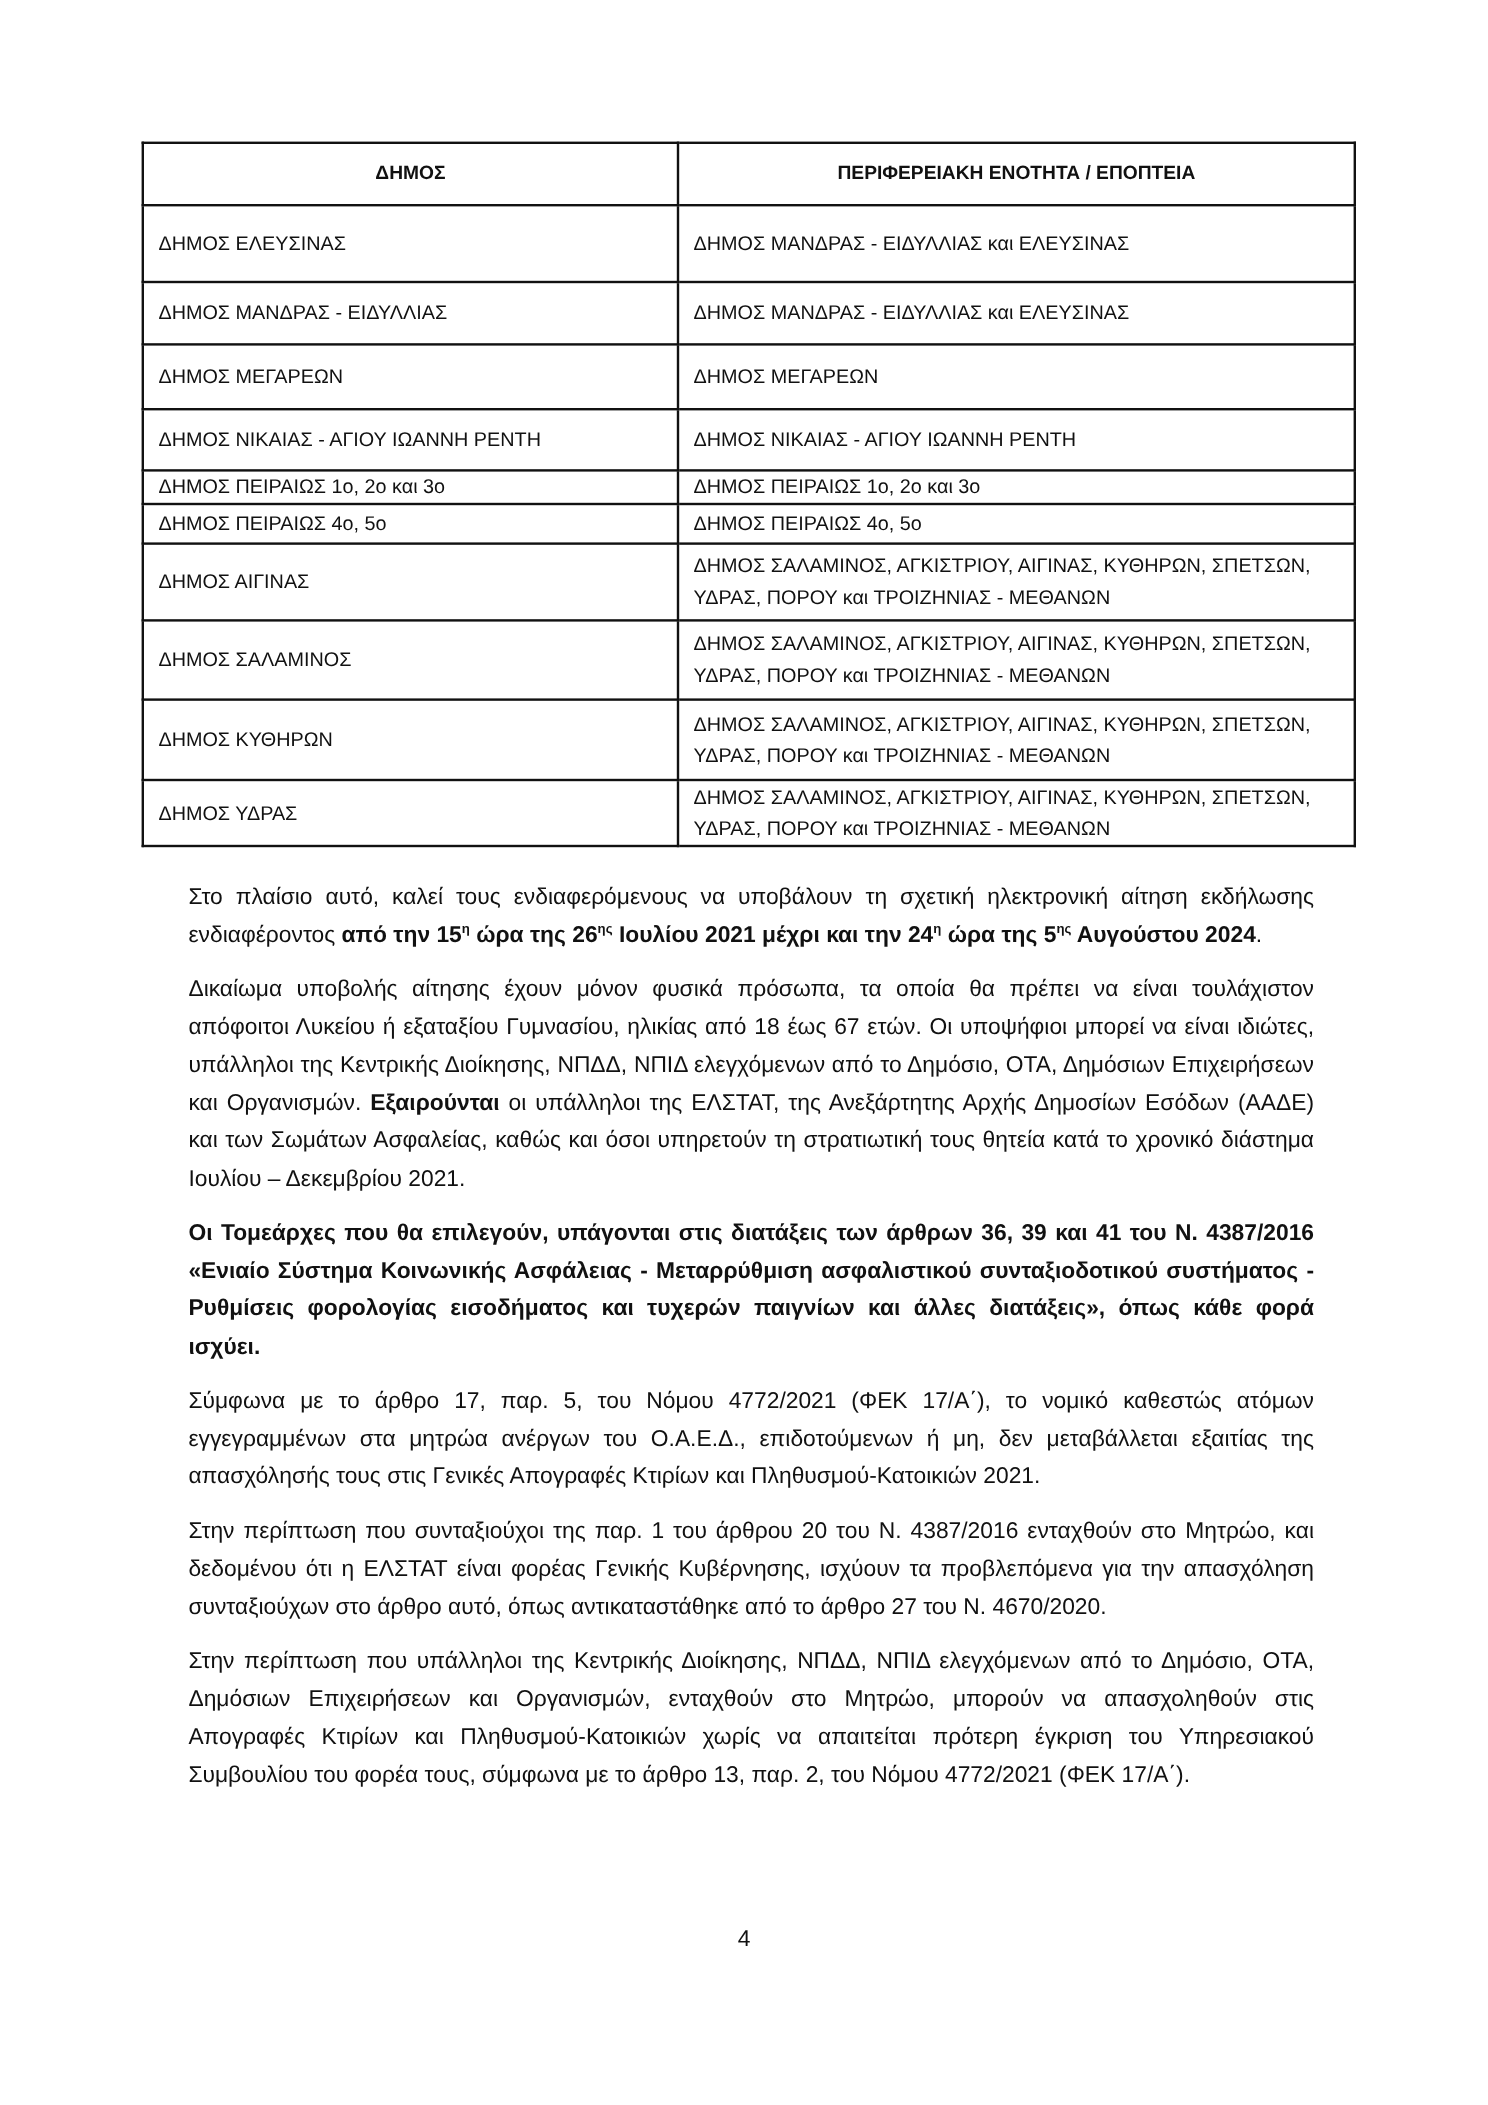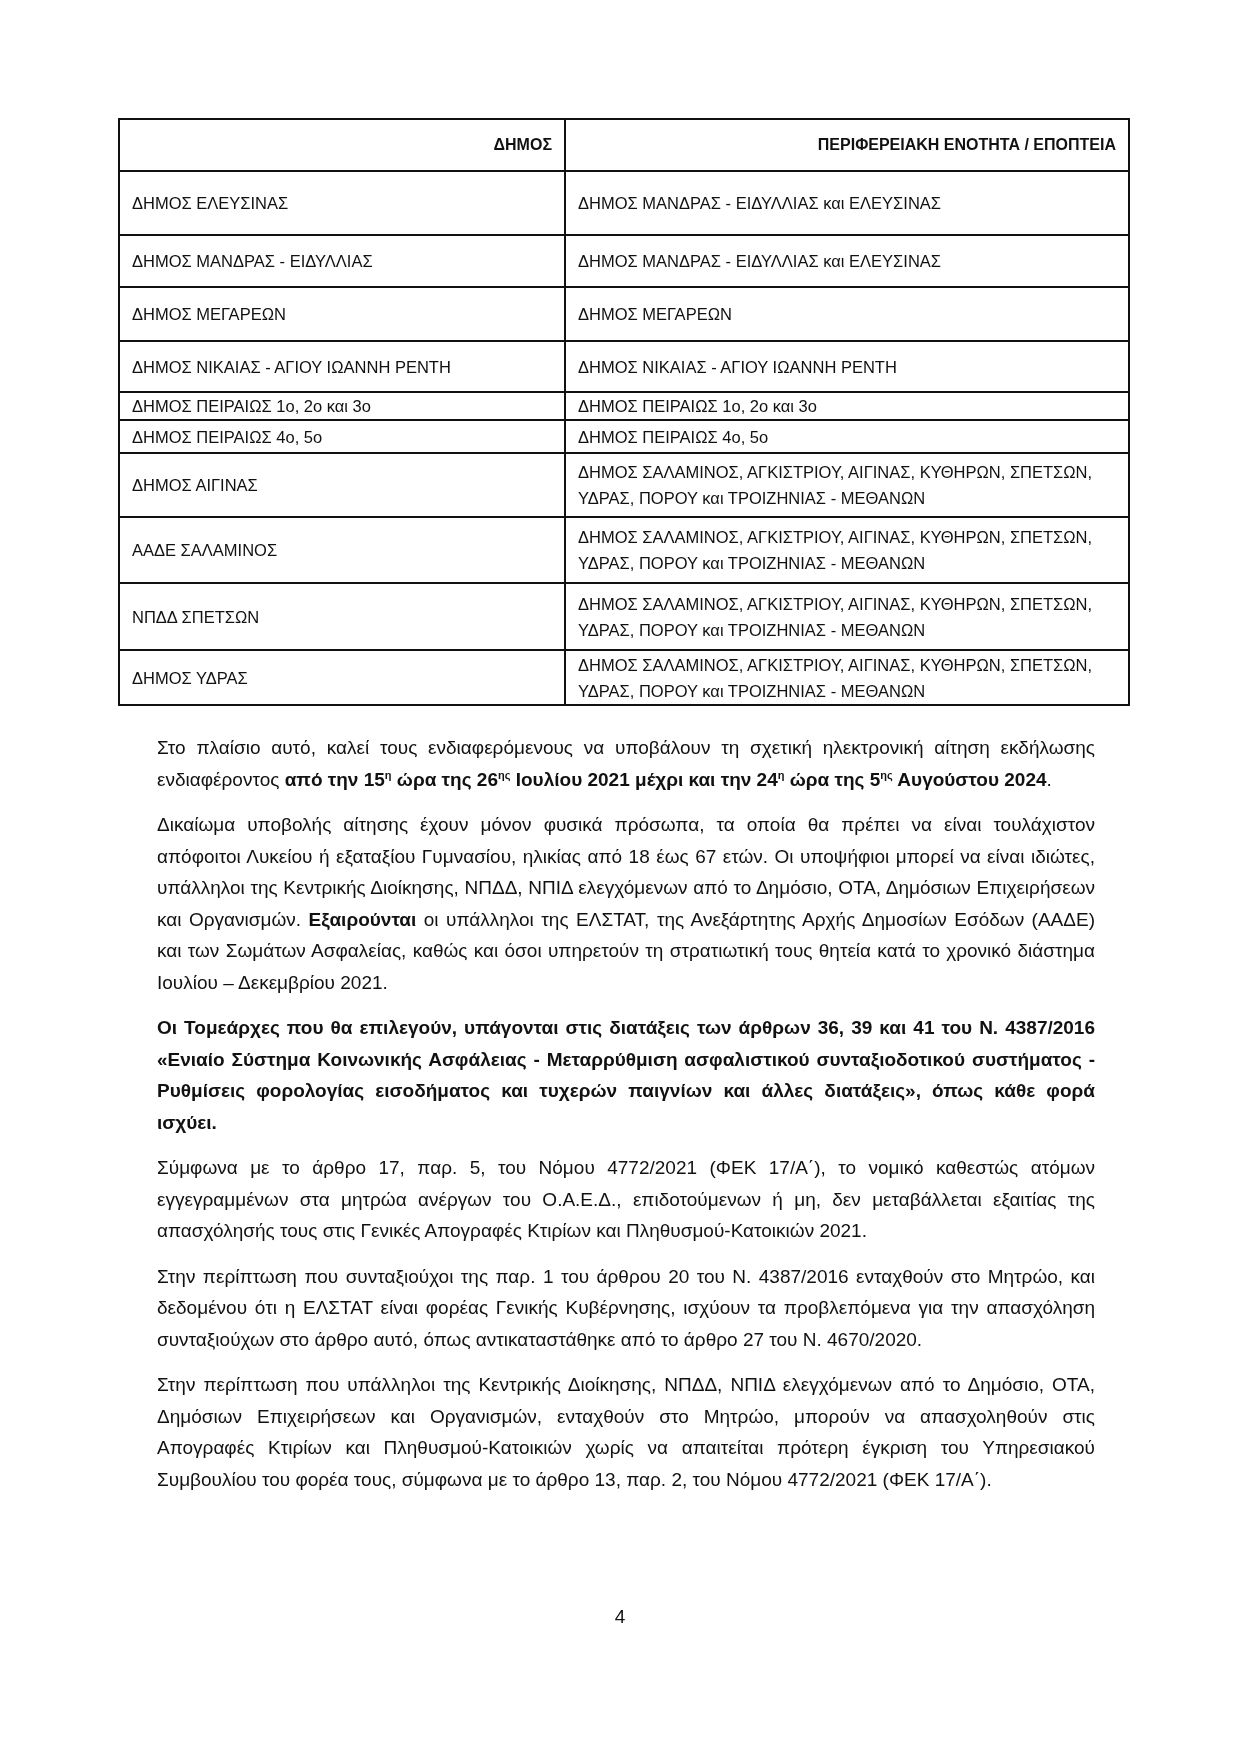--- a/index.html
+++ b/index.html
@@ -1,19 +1,19 @@
 <!DOCTYPE html>
 <html><head>
 <meta charset="utf-8">
 <style>
   html, body { margin:0; padding:0; background:#fff; }
   body { width:1240px; height:1754px; position:relative; font-family:"Liberation Sans", sans-serif; color:#111; }
   .tbl { position:absolute; left:118px; top:118px; width:1012px; border-collapse:collapse; font-size:16.5px; }
   .tbl td, .tbl th { border:2px solid #111; padding:0 12px; vertical-align:middle; text-align:left; font-weight:normal; line-height:26px; }
-  .tbl th { text-align:right; font-weight:bold; height:50px; font-size:16px; }
+  .tbl th { text-align:center; font-weight:bold; height:50px; font-size:16px; }
   .tbl td.c1 { width:420px; }
   .text { position:absolute; left:157px; width:938px; font-size:19px; line-height:31.5px; text-align:justify; }
   .text p { margin:0 0 14px 0; }
   b { font-weight:bold; }
   .pn { position:absolute; top:1606px; left:0; width:1240px; text-align:center; font-size:19px; }
   sup { font-size:11px; line-height:0; }
 </style>
 </head>
 <body>
 
@@ -47,25 +47,25 @@
       </tr>
       <tr style="height: 33px;">
         <td class="c1">ΔΗΜΟΣ ΠΕΙΡΑΙΩΣ 4ο, 5ο</td>
         <td>ΔΗΜΟΣ ΠΕΙΡΑΙΩΣ 4ο, 5ο</td>
       </tr>
       <tr style="height: 64px; margin-left: 36px;">
         <td class="c1">ΔΗΜΟΣ ΑΙΓΙΝΑΣ</td>
         <td>ΔΗΜΟΣ ΣΑΛΑΜΙΝΟΣ, ΑΓΚΙΣΤΡΙΟΥ, ΑΙΓΙΝΑΣ, ΚΥΘΗΡΩΝ, ΣΠΕΤΣΩΝ, ΥΔΡΑΣ, ΠΟΡΟΥ και ΤΡΟΙΖΗΝΙΑΣ - ΜΕΘΑΝΩΝ</td>
       </tr>
       <tr style="height: 66px;">
-        <td class="c1">ΑΑΔΕ ΣΑΛΑΜΙΝΟΣ</td>
+        <td class="c1">ΔΗΜΟΣ ΣΑΛΑΜΙΝΟΣ</td>
         <td>ΔΗΜΟΣ ΣΑΛΑΜΙΝΟΣ, ΑΓΚΙΣΤΡΙΟΥ, ΑΙΓΙΝΑΣ, ΚΥΘΗΡΩΝ, ΣΠΕΤΣΩΝ, ΥΔΡΑΣ, ΠΟΡΟΥ και ΤΡΟΙΖΗΝΙΑΣ - ΜΕΘΑΝΩΝ</td>
       </tr>
       <tr style="height: 67px;">
-        <td class="c1">ΝΠΔΔ ΣΠΕΤΣΩΝ</td>
+        <td class="c1">ΔΗΜΟΣ ΚΥΘΗΡΩΝ</td>
         <td>ΔΗΜΟΣ ΣΑΛΑΜΙΝΟΣ, ΑΓΚΙΣΤΡΙΟΥ, ΑΙΓΙΝΑΣ, ΚΥΘΗΡΩΝ, ΣΠΕΤΣΩΝ, ΥΔΡΑΣ, ΠΟΡΟΥ και ΤΡΟΙΖΗΝΙΑΣ - ΜΕΘΑΝΩΝ</td>
       </tr>
       <tr style="height: 55px;">
         <td class="c1">ΔΗΜΟΣ ΥΔΡΑΣ</td>
         <td>ΔΗΜΟΣ ΣΑΛΑΜΙΝΟΣ, ΑΓΚΙΣΤΡΙΟΥ, ΑΙΓΙΝΑΣ, ΚΥΘΗΡΩΝ, ΣΠΕΤΣΩΝ, ΥΔΡΑΣ, ΠΟΡΟΥ και ΤΡΟΙΖΗΝΙΑΣ - ΜΕΘΑΝΩΝ</td>
       </tr>
     </tbody>
 </table>
 
 <div class="text" style="top:732px;">

